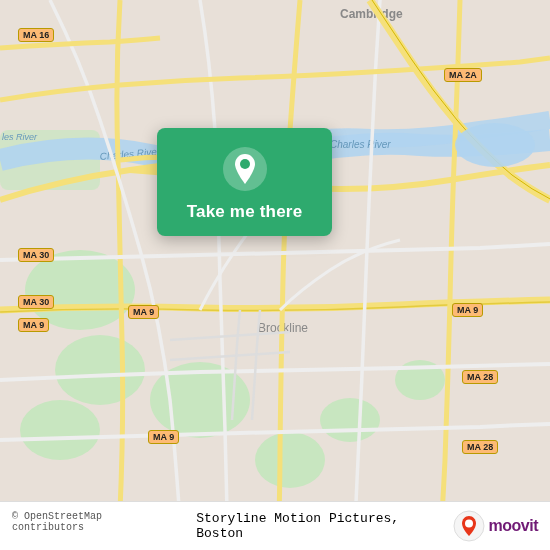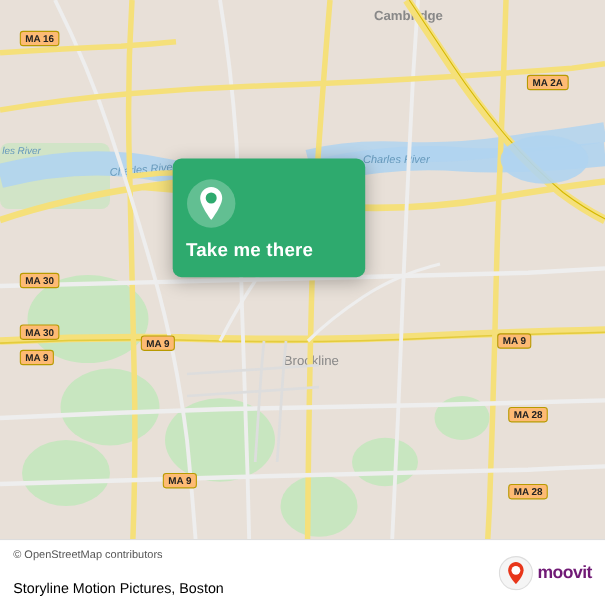--- a/index.html
+++ b/index.html
@@ -24,28 +24,28 @@
     #map-svg {
       position: absolute;
       top: 0; left: 0;
       width: 550px;
       height: 550px;
     }
 
     
     .map-card {
       position: absolute;
-      top: 144px;
+      top: 128px;
       left: 157px;
       width: 175px;
       background: #2eaa6e;
       border-radius: 8px;
       display: flex;
       flex-direction: column;
-      align-items: flex-start;
+      align-items: center;
       padding: 18px 12px 14px 12px;
       box-shadow: 0 4px 16px rgba(0,0,0,0.28);
       z-index: 10;
     }
 
     .map-card-icon {
       width: 46px;
       height: 46px;
       margin-bottom: 10px;
       display: flex;
@@ -74,22 +74,22 @@
       display: flex;
       align-items: center;
       justify-content: space-between;
       padding: 8px 12px;
       z-index: 20;
       border-top: 1px solid #ddd;
     }
 
     .bottom-left {
       display: flex;
-      flex-direction: column;
       gap: 17px;
+      font-family: Liberation Mono, monospace;
     }
 
     .osm-credit {
       font-size: 10px;
       color: #555;
     }
 
     .location-name {
       font-size: 13px;
       color: #000000;
@@ -186,21 +186,21 @@
 
     <ellipse cx="495" cy="145" rx="40" ry="22" fill="#b0d4f0" opacity="0.9"></ellipse>
 
     <path d="M 170,340 Q 200,338 230,336 Q 260,334 290,332" stroke="#ddd" stroke-width="2.5" fill="none"></path>
     <path d="M 170,360 Q 200,358 230,356 Q 260,354 290,352" stroke="#ddd" stroke-width="2.5" fill="none"></path>
     <path d="M 240,310 Q 238,330 236,360 Q 234,390 232,420" stroke="#ddd" stroke-width="2.5" fill="none"></path>
     <path d="M 260,310 Q 258,330 256,360 Q 254,390 252,420" stroke="#ddd" stroke-width="2.5" fill="none"></path>
   </svg>
 
   <div class="road-badge" style="top:28px;left:18px;">MA 16</div>
-  <div class="road-badge" style="top:68px;left:479px;">MA 2A</div>
+  <div class="road-badge" style="top:68px;left:444px;">MA 2A</div>
   <div class="road-badge" style="top:248px;left:18px;">MA 30</div>
   <div class="road-badge" style="top:295px;left:18px;">MA 30</div>
   <div class="road-badge" style="top:318px;left:18px;">MA 9</div>
   <div class="road-badge" style="top:305px;left:128px;">MA 9</div>
   <div class="road-badge" style="top:303px;left:452px;">MA 9</div>
   <div class="road-badge" style="top:370px;left:462px;">MA 28</div>
   <div class="road-badge" style="top:440px;left:462px;">MA 28</div>
   <div class="road-badge" style="top:430px;left:148px;">MA 9</div>
 
   <div class="map-card">

